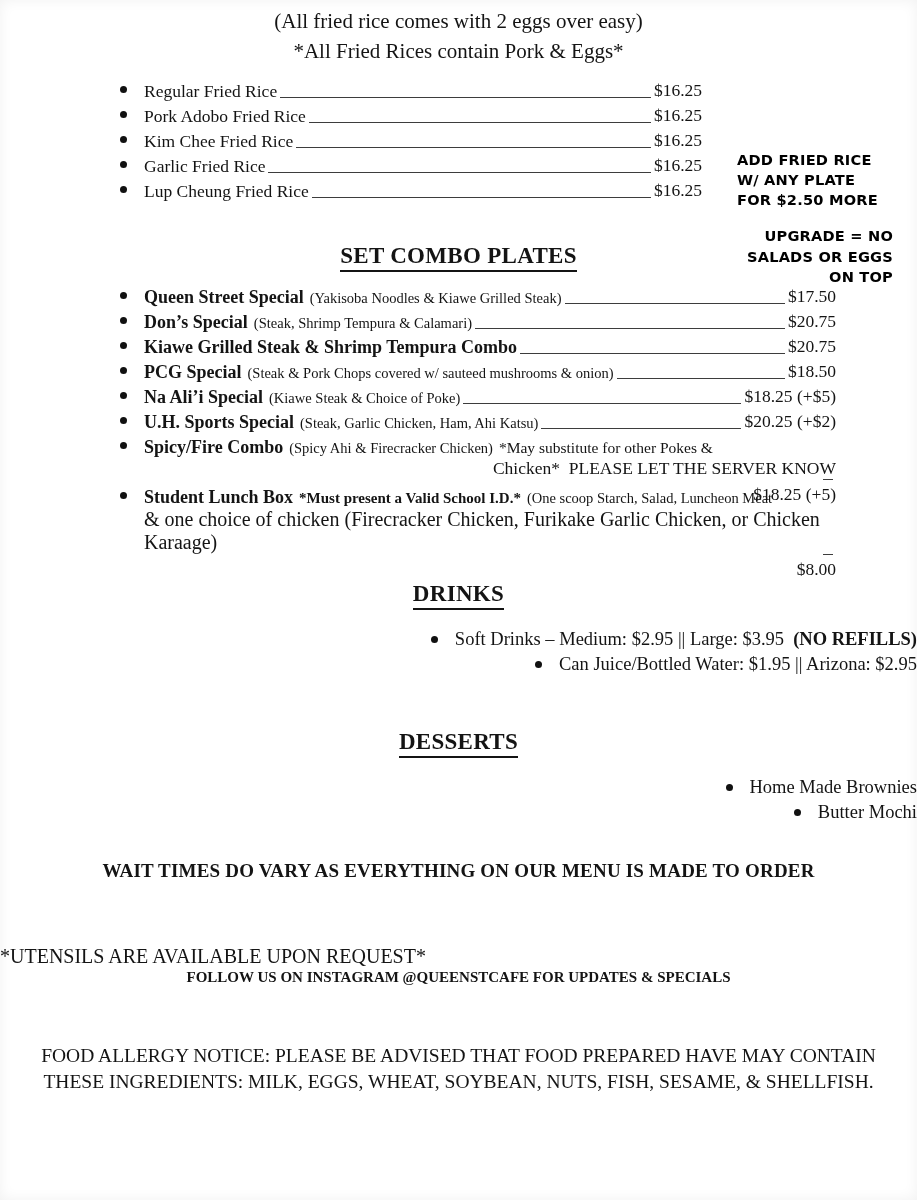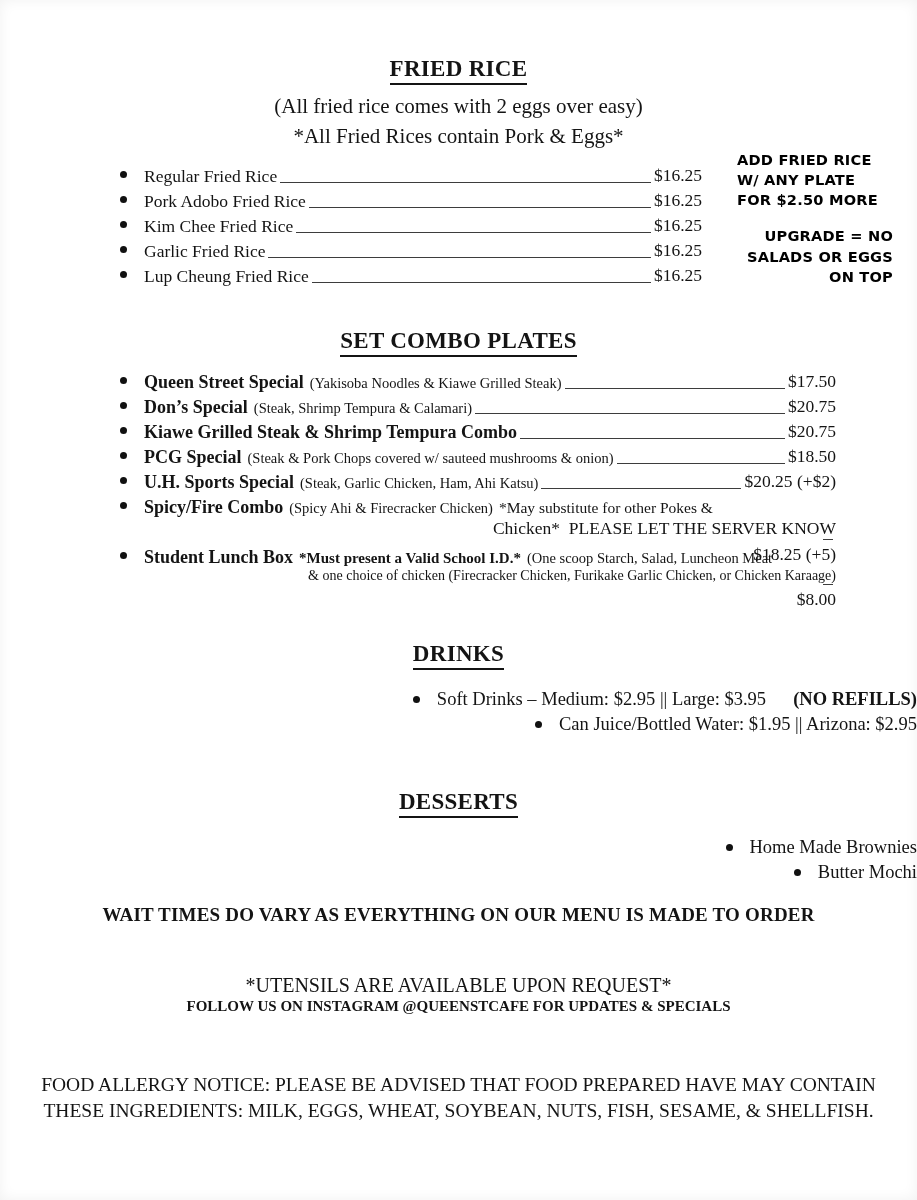--- a/index.html
+++ b/index.html
@@ -73,45 +73,42 @@
   .drinks-title { margin-top:48px; }
   .centered-row {
     display:flex; justify-content:flex-end; align-items:center;
     height:25px; font-size:18.5px;
   }
   .centered-row .bullet {
     width:7px; height:7px; border-radius:50%; background:#111;
     margin-right:17px; flex:0 0 7px;
   }
   .drinks-line1 { margin-top:17px; }
-  .centered-row .bold-part { font-weight:bold; margin-left:27px; }
+  .centered-row .bold-part { font-weight:bold; margin-left:9px; }
   .desserts-title { margin-top:52px; }
   .dessert-line1 { margin-top:17px; }
 
   
   .wait-notice {
-    margin-top:19px; text-align:center;
+    margin-top:35px; text-align:center;
     font-size:19px; font-weight:bold; letter-spacing:0.2px;
   }
-  .utensils { margin-top:48px; text-align:center; font-size:20px; }
+  .utensils { margin-top:63px; font-size:20px; }
   .instagram { margin-top:1px; text-align:center; font-size:15px;font-weight:bold; }
   .allergy {
     margin:57px auto 0 auto; width:898px;
     text-align:center; font-size:19.5px; line-height:26px;
   }
 </style>
 </head>
 <body>
 
 <div class="page">
 
   <div>
-    <div class="title-wrap fried-title">
-      <span class="sec-title">FRIED RICE</span>
-    </div>
     <div class="center-note fried-note1">(All fried rice comes with 2 eggs over easy)</div>
     <div class="center-note fried-note2">*All Fried Rices contain Pork &amp; Eggs*</div>
 
     <div class="list fried-list">
       <div class="row">
         <span class="bullet"></span>
         <span>Regular Fried Rice</span>
         <span class="leader"></span>
         <span class="price">$16.25</span>
       </div>
@@ -175,20 +172,27 @@
       </div>
       <div class="row">
         <span class="bullet"></span>
         <span class="bold-name">PCG Special</span>
         <span class="desc">(Steak &amp; Pork Chops covered w/ sauteed mushrooms &amp; onion)</span>
         <span class="leader"></span>
         <span class="price">$18.50</span>
       </div>
       <div class="row">
         <span class="bullet"></span>
+        <span class="bold-name">Na Ali’i Special</span>
+        <span class="desc">(Kiawe Steak &amp; Choice of Poke)</span>
+        <span class="leader"></span>
+        <span class="price">$18.25 (+$5)</span>
+      </div>
+      <div class="row">
+        <span class="bullet"></span>
         <span class="bold-name">U.H. Sports Special</span>
         <span class="desc">(Steak, Garlic Chicken, Ham, Ahi Katsu)</span>
         <span class="leader"></span>
         <span class="price">$20.25 (+$2)</span>
       </div>
 
       <div class="row">
         <span class="bullet"></span>
         <span class="bold-name">Spicy/Fire Combo</span>
         <span class="desc">(Spicy Ahi &amp; Firecracker Chicken)</span>
@@ -200,21 +204,21 @@
         <span class="price">$18.25 (+5)</span>
       </div>
 
       <div class="row">
         <span class="bullet"></span>
         <span class="bold-name">Student Lunch Box</span>
         <span class="bold-small">*Must present a Valid School I.D.*</span>
         <span class="desc">(One scoop Starch, Salad, Luncheon Meat</span>
       </div>
       <div class="row cont-line">
-        <span class="text" style="font-size:14px;">&amp; one choice of chicken (Firecracker Chicken, Furikake Garlic Chicken, or Chicken Karaage)</span>
+        <span class="text" style="font-size:20px;">&amp; one choice of chicken (Firecracker Chicken, Furikake Garlic Chicken, or Chicken Karaage)</span>
         <span class="leader"></span>
         <span class="price">$8.00</span>
       </div>
     </div>
   </div>
 
   <div>
     <div class="title-wrap drinks-title">
       <span class="sec-title">DRINKS</span>
     </div>

